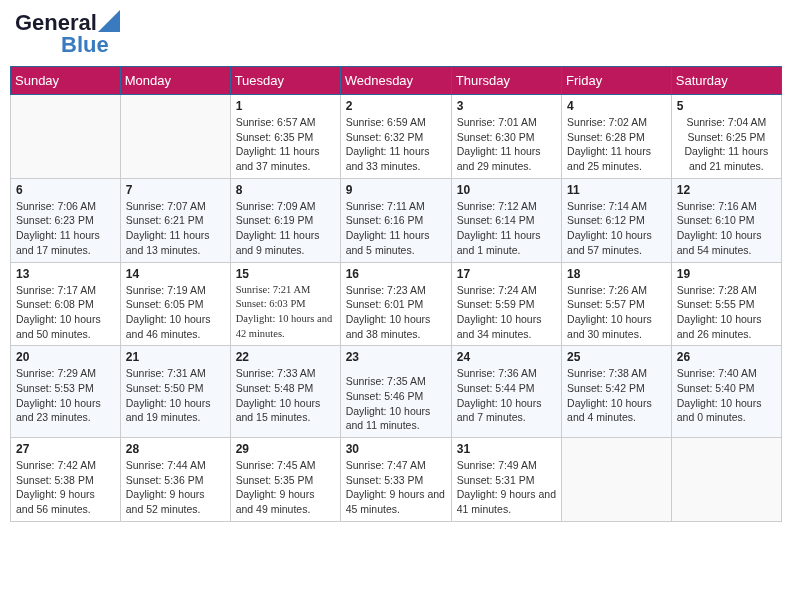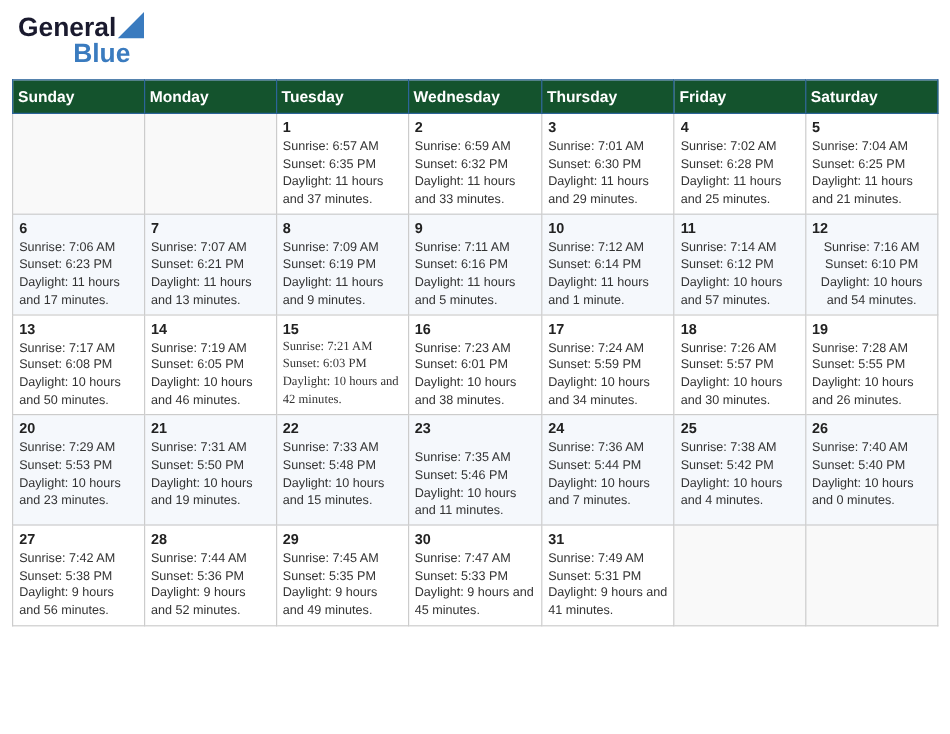--- a/index.html
+++ b/index.html
@@ -34,26 +34,26 @@
       font-size: 15px;
       color: #555;
       margin-top: 2px;
     }
     .calendar {
       width: 100%;
       border-collapse: collapse;
       font-size: 11px;
     }
     .calendar th {
-      background: #14532d;
+      background: #be185d;
       color: #fff;
       padding: 6px 4px;
       text-align: left;
       font-size: 13px;
-      font-weight: bold;
+      font-weight: normal;
       border: 1px solid #2c6499;
     }
     .calendar td {
       border: 1px solid #ccc;
       vertical-align: top;
       padding: 4px 5px;
       width: 113px;
       min-height: 70px;
       height: 70px;
       background: #fff;
@@ -136,21 +136,21 @@
 Daylight: 11 hours and 29 minutes.</div>
         </td>
         <td>
           <span class="day-number">4</span>
           <div class="day-info" style="white-space: pre-line;">Sunrise: 7:02 AM
 Sunset: 6:28 PM
 Daylight: 11 hours and 25 minutes.</div>
         </td>
         <td>
           <span class="day-number">5</span>
-          <div class="day-info" style="white-space: pre-line;">Sunrise: 7:04 AM
+          <div class="day-info" style="white-space: pre-line; text-align: center;">Sunrise: 7:04 AM
 Sunset: 6:25 PM
 Daylight: 11 hours and 21 minutes.</div>
         </td>
       </tr>
       <tr>
         <td>
           <span class="day-number">6</span>
           <div class="day-info" style="white-space: pre-line;">Sunrise: 7:06 AM
 Sunset: 6:23 PM
 Daylight: 11 hours and 17 minutes.</div>
@@ -180,21 +180,21 @@
 Daylight: 11 hours and 1 minute.</div>
         </td>
         <td>
           <span class="day-number">11</span>
           <div class="day-info" style="white-space: pre-line;">Sunrise: 7:14 AM
 Sunset: 6:12 PM
 Daylight: 10 hours and 57 minutes.</div>
         </td>
         <td>
           <span class="day-number">12</span>
-          <div class="day-info" style="white-space: pre-line; text-align: center;">Sunrise: 7:16 AM
+          <div class="day-info" style="white-space: pre-line;">Sunrise: 7:16 AM
 Sunset: 6:10 PM
 Daylight: 10 hours and 54 minutes.</div>
         </td>
       </tr>
       <tr>
         <td>
           <span class="day-number">13</span>
           <div class="day-info" style="white-space: pre-line;">Sunrise: 7:17 AM
 Sunset: 6:08 PM
 Daylight: 10 hours and 50 minutes.</div>

